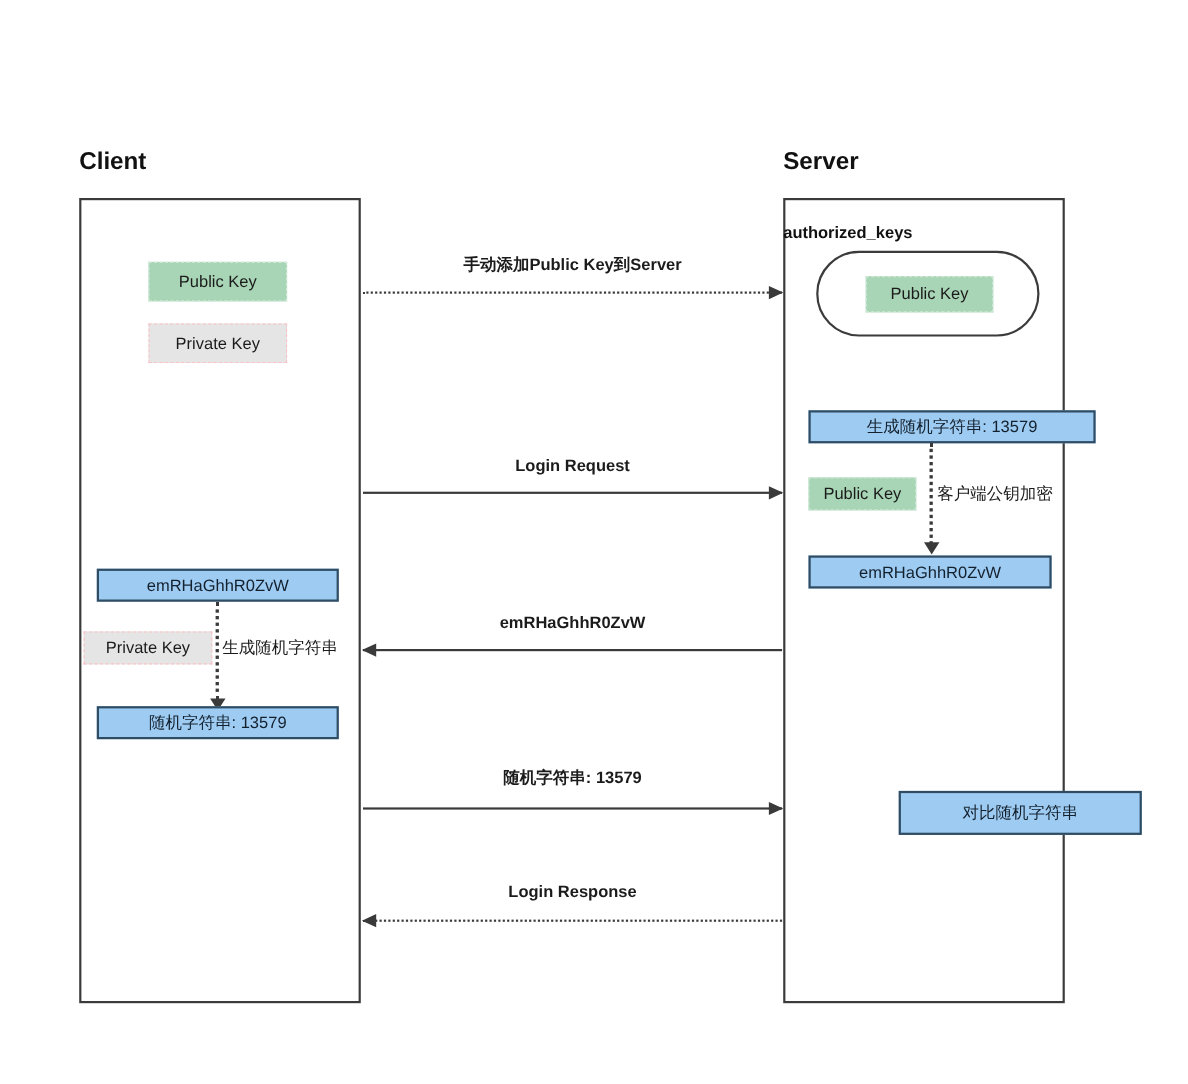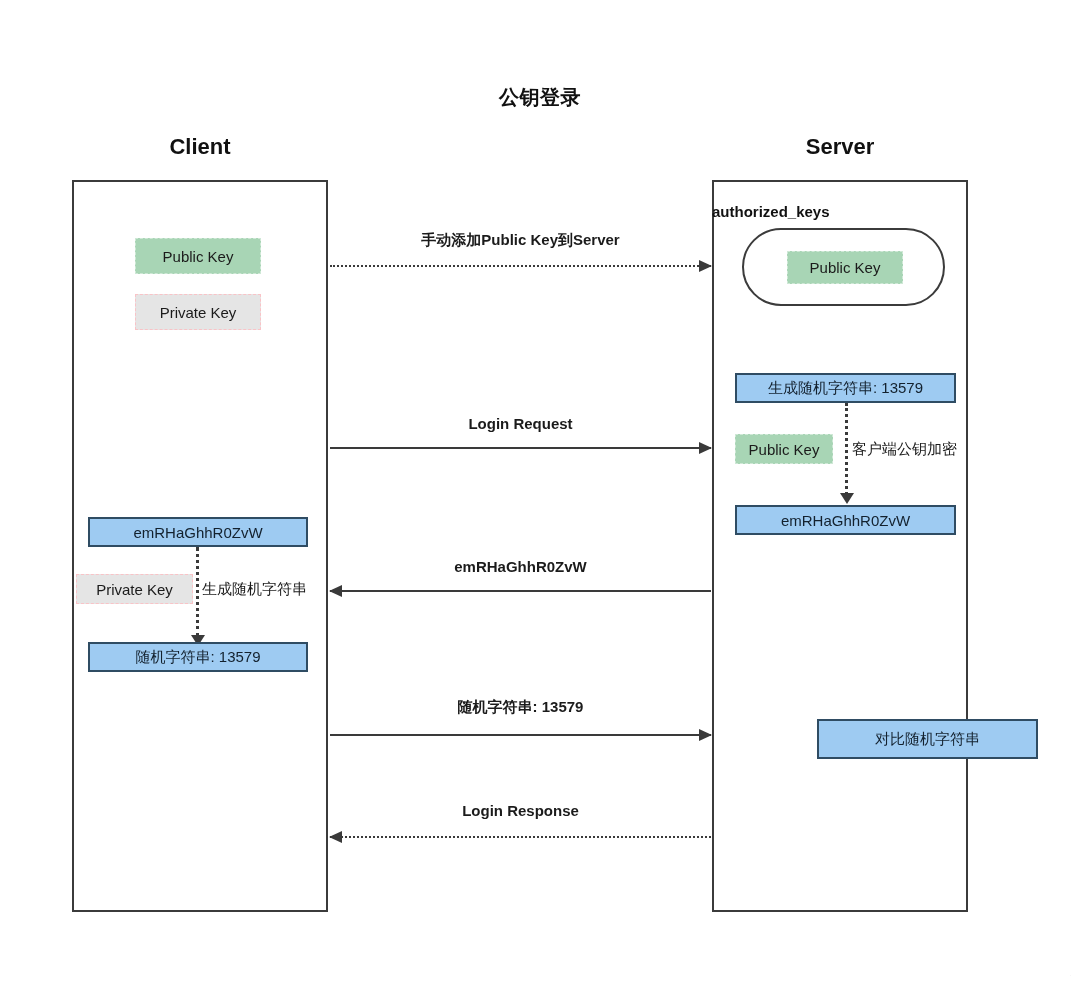--- a/index.html
+++ b/index.html
@@ -31,21 +31,20 @@
     font-size: 20px;
     font-weight: bold;
     letter-spacing: 0.5px;
     color: #111;
   }
   .lane-title {
     position: absolute;
     font-size: 22px;
     font-weight: bold;
     color: #111;
-    text-align: center;
   }
   #client-title { left: 72px; top: 134px; width: 256px; }
   #server-title { left: 712px; top: 134px; width: 256px; }
 
   
   .lane-box {
     position: absolute;
     border: 2.5px solid #3b3b3b;
     background: #fff;
   }
@@ -189,36 +188,35 @@
     color: #f4f4f4;
     letter-spacing: 0.3px;
     user-select: none;
   }
 </style>
 </head>
 <body>
 
 <div id="canvas">
 
-  <div class="diagram-title">公钥登录</div>
 
   <div class="lane-title" id="client-title">Client</div>
   <div class="lane-title" id="server-title">Server</div>
 
   <div class="lane-box" id="client-lane"></div>
   <div class="lane-box" id="server-lane"></div>
 
   <div class="key-chip green" style="left:135px; top:238px; width:126px; height:36px;">Public Key</div>
   <div class="key-chip red" style="left:135px; top:294px; width:126px; height:36px;">Private Key</div>
 
   <div id="authkeys-label">authorized_keys</div>
   <div id="authkeys-pill"></div>
   <div class="key-chip green" style="left:787px; top:251px; width:116px; height:33px;">Public Key</div>
 
-  <div class="data-box" style="left:735px; top:373px; width:221px; height:30px;">生成随机字符串: 13579</div>
+  <div class="data-box" style="left:735px; top:373px; width:261px; height:30px;">生成随机字符串: 13579</div>
 
   <div class="key-chip green" style="left:735px; top:434px; width:98px; height:30px;">Public Key</div>
 
   <div class="vflow" style="left:845px; top:403px; height:92px;">
     <div class="vline"></div>
     <div class="vhead"></div>
   </div>
   <div class="vflow-label" style="left:852px; top:440px;">客户端公钥加密</div>
 
   <div class="data-box" style="left:735px; top:505px; width:221px; height:30px;">emRHaGhhR0ZvW</div>

